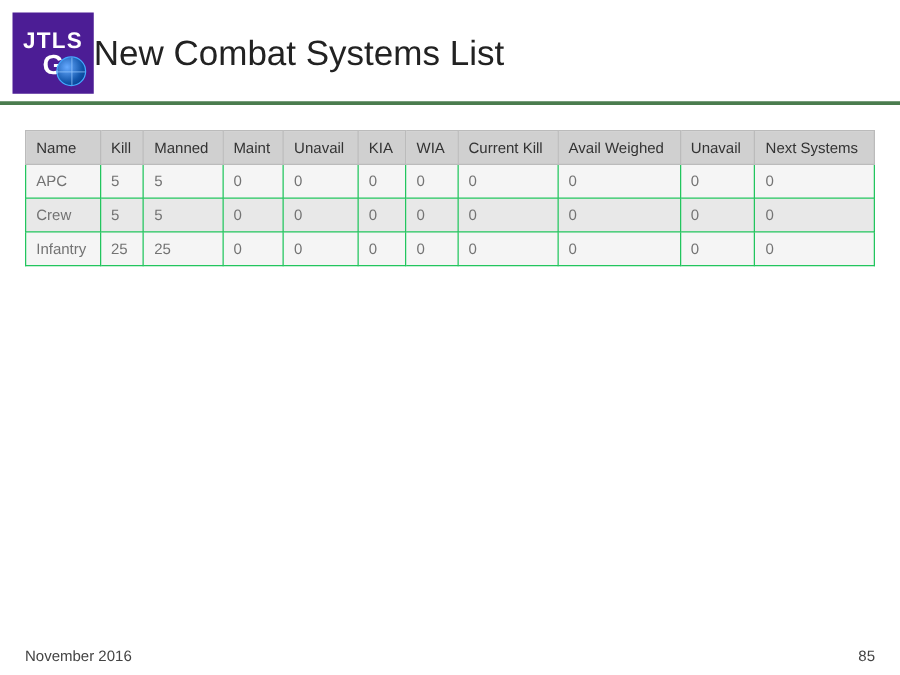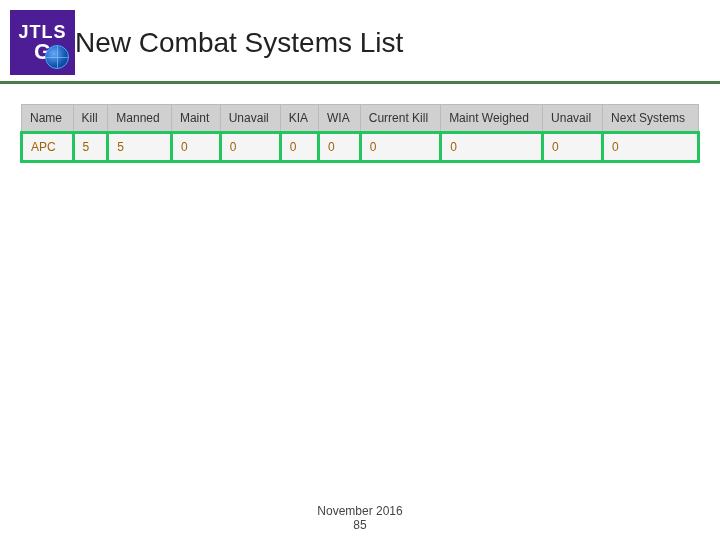--- a/index.html
+++ b/index.html
@@ -125,34 +125,33 @@
     tbody tr:nth-child(odd) {
       background: #f5f5f5;
     }
 
     tbody tr:nth-child(even) {
       background: #e8e8e8;
     }
 
     tbody td {
       padding: 6px 8px;
-      border: 3px solid #22c55e;
-      color: #a16207;
+      border: 1px solid #22c55e;
+      color: #737373;
     }
 
     
     .footer {
       display: flex;
       justify-content: space-between;
       align-items: center;
       padding: 8px 20px;
       margin-top: auto;
       font-size: 12px;
       color: #444;
-      flex-direction: column;
     }
   </style>
 </head>
 <body>
 
 <div class="page">
 
   <div class="header">
     <div class="logo-box">
       <span class="logo-text-jtls">JTLS</span>
@@ -168,39 +167,65 @@
         <thead>
           <tr>
             <th>Name</th>
             <th>Kill</th>
             <th>Manned</th>
             <th>Maint</th>
             <th>Unavail</th>
             <th>KIA</th>
             <th>WIA</th>
             <th>Current Kill</th>
-            <th>Maint Weighed</th>
+            <th>Avail Weighed</th>
             <th>Unavail</th>
             <th>Next Systems</th>
           </tr>
         </thead>
         <tbody id="table-body">
         <tr>
               <td>APC</td>
               <td>5</td>
               <td>5</td>
               <td>0</td>
               <td>0</td>
               <td>0</td>
               <td>0</td>
               <td>0</td>
               <td>0</td>
               <td>0</td>
               <td>0</td>
             </tr>
+            <tr>
+              <td>Crew</td>
+              <td>5</td>
+              <td>5</td>
+              <td>0</td>
+              <td>0</td>
+              <td>0</td>
+              <td>0</td>
+              <td>0</td>
+              <td>0</td>
+              <td>0</td>
+              <td>0</td>
+            </tr>
+            <tr>
+              <td>Infantry</td>
+              <td>25</td>
+              <td>25</td>
+              <td>0</td>
+              <td>0</td>
+              <td>0</td>
+              <td>0</td>
+              <td>0</td>
+              <td>0</td>
+              <td>0</td>
+              <td>0</td>
+            </tr>
           </tbody>
       </table>
     </div>
   </div>
 
   <div class="footer">
     <span>November 2016</span>
     <span>85</span>
   </div>
 

